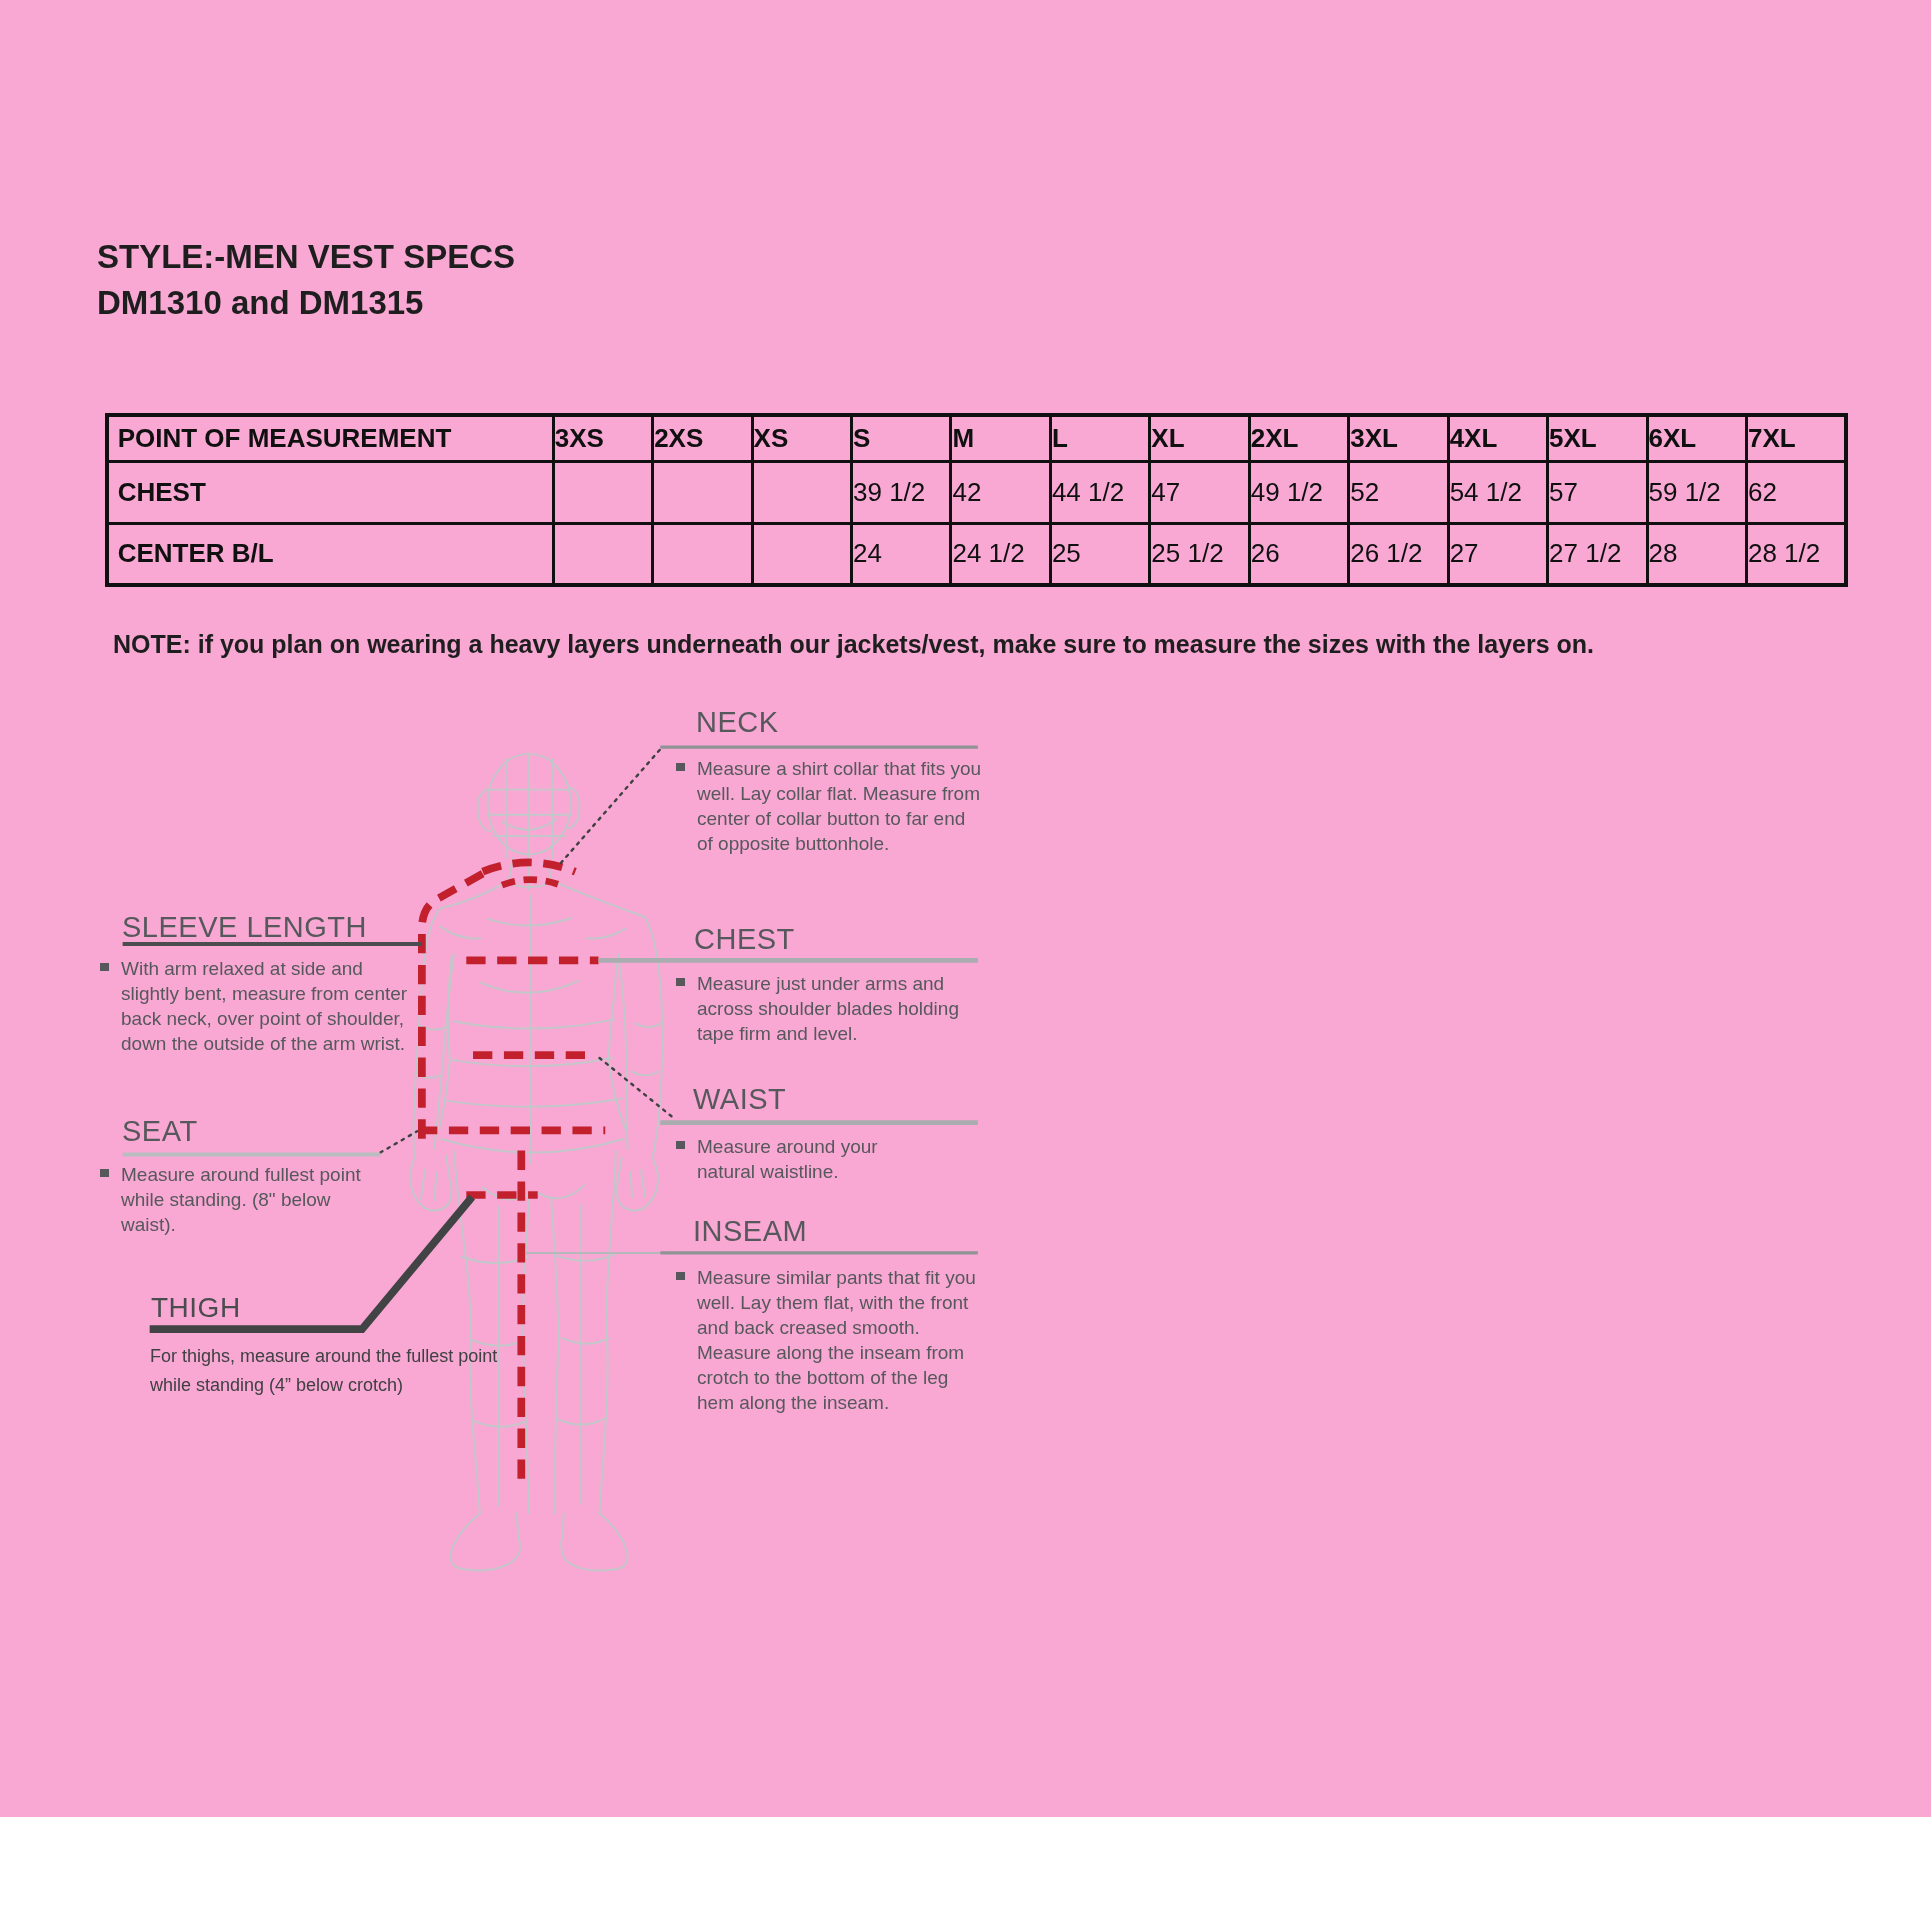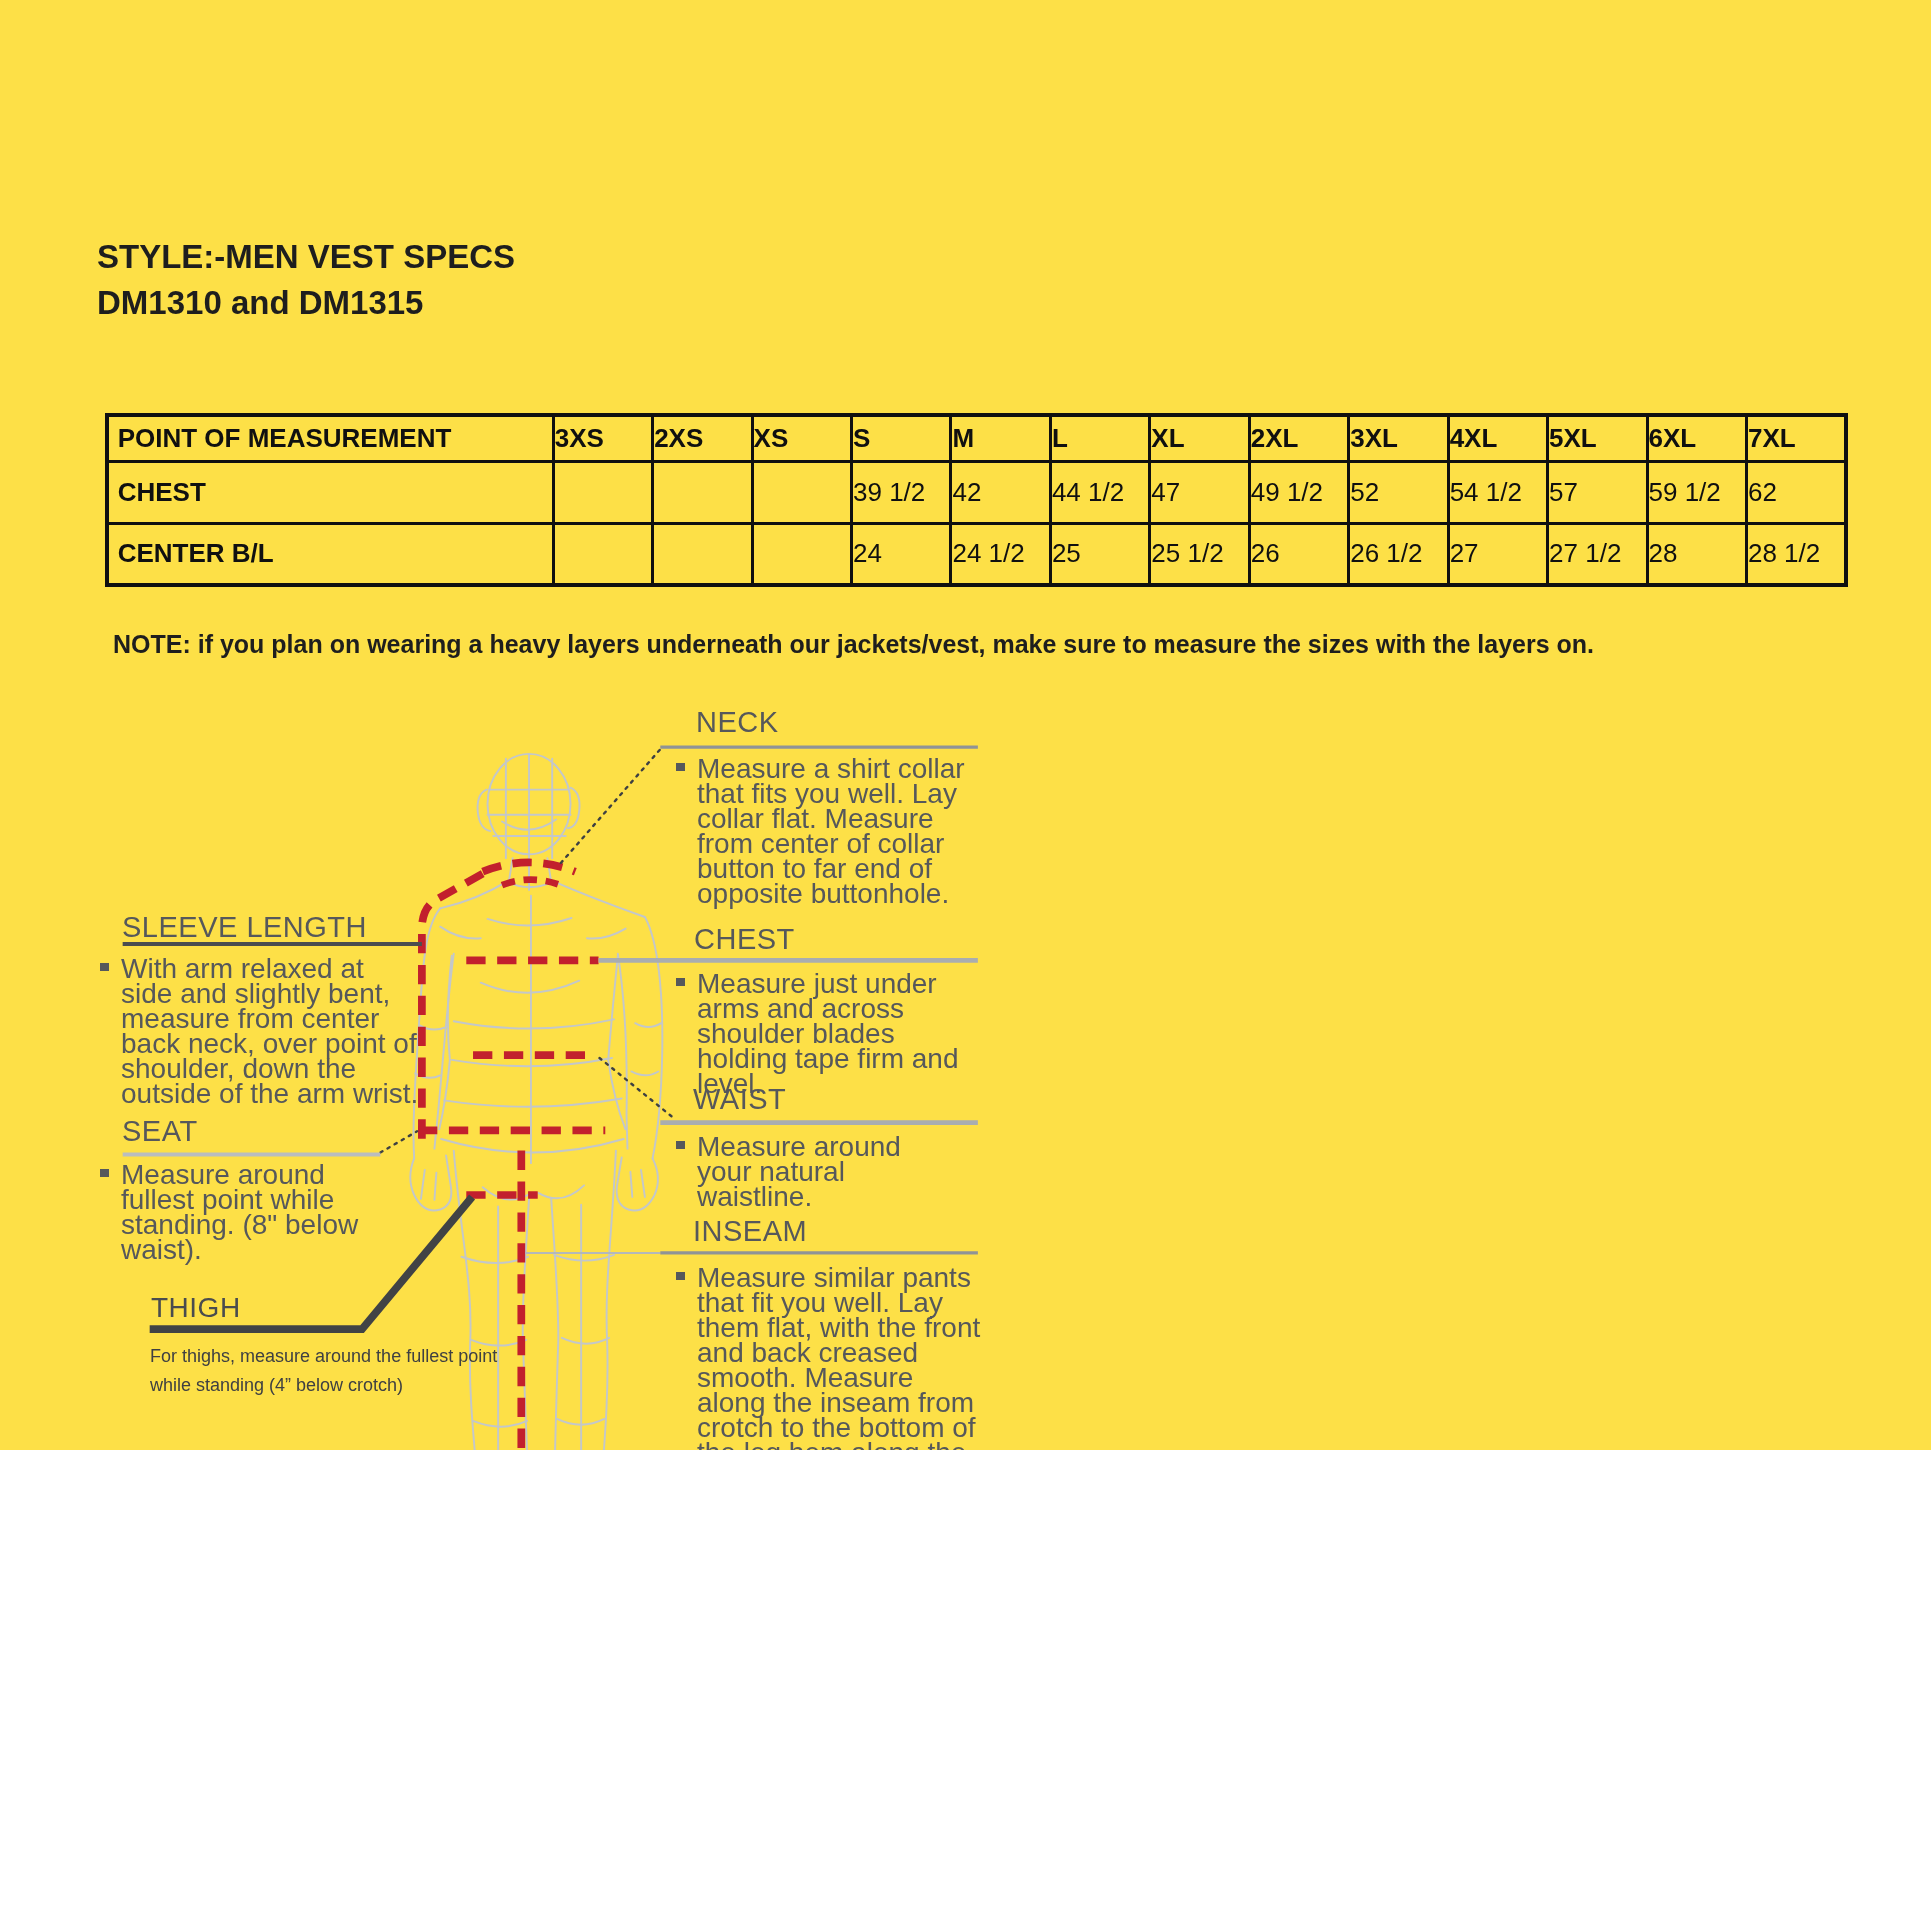--- a/index.html
+++ b/index.html
@@ -1,37 +1,37 @@
 <!DOCTYPE html>
 <html><head>
 <meta charset="utf-8">
 <style>
   html,body{margin:0;padding:0;background:#fff;}
-  .page{position:relative;width:1931px;height:1450px;background:#fde047;overflow:hidden;
+  .page{position:relative;width:1931px;height:1817px;background:#f9a8d4;overflow:hidden;
         font-family:"Liberation Sans", sans-serif;color:#202020;}
 
   .doc-title{position:absolute;left:97px;top:238px;font-size:33px;font-weight:bold;color:#1e1e1e;letter-spacing:0px;}
   .doc-subtitle{position:absolute;left:97px;top:284px;font-size:33px;font-weight:bold;color:#1e1e1e;}
 
   table.size-table{position:absolute;left:89px;top:413px;width:1743px;border-collapse:collapse;
         border:4.8px solid #101010;table-layout:fixed;margin-left:16px;}
   table.size-table th, table.size-table td{border:3.9px solid #101010;font-size:26px;color:#101010;
         text-align:left;padding:0;overflow:hidden;white-space:nowrap;}
   table.size-table thead tr{height:46px;}
   table.size-table tbody tr{height:62px;}
   table.size-table th{font-weight:bold;}
   table.size-table .rowlabel{text-align:left;padding-left:8.7px;font-weight:bold;width:434px;}
 
   .note{position:absolute;left:113px;top:630px;font-size:25px;font-weight:bold;color:#1e1e1e;white-space:nowrap;}
 
   .diagram-svg{position:absolute;left:0px;top:695px;}
 
   .sec-title{position:absolute;font-size:29px;color:#56585b;letter-spacing:0.5px;white-space:nowrap;}
   .thigh-title{color:#4a4c4e;font-size:28px;}
-  .sec-desc{position:absolute;font-size:28px;line-height:25px;color:#56585b;}
+  .sec-desc{position:absolute;font-size:19px;line-height:25px;color:#56585b;}
   .sec-desc .bullet{position:absolute;left:0;top:6.8px;width:8.7px;height:8.7px;background:#56585b;display:block;}
   .sec-desc .desc-text{display:block;padding-left:21px;}
   .thigh-desc{position:absolute;font-size:18px;line-height:29px;color:#3f4042;}
 </style>
 </head>
 <body>
 
 <div class="page">
 
   <div class="doc-title">STYLE:-MEN VEST SPECS</div>

